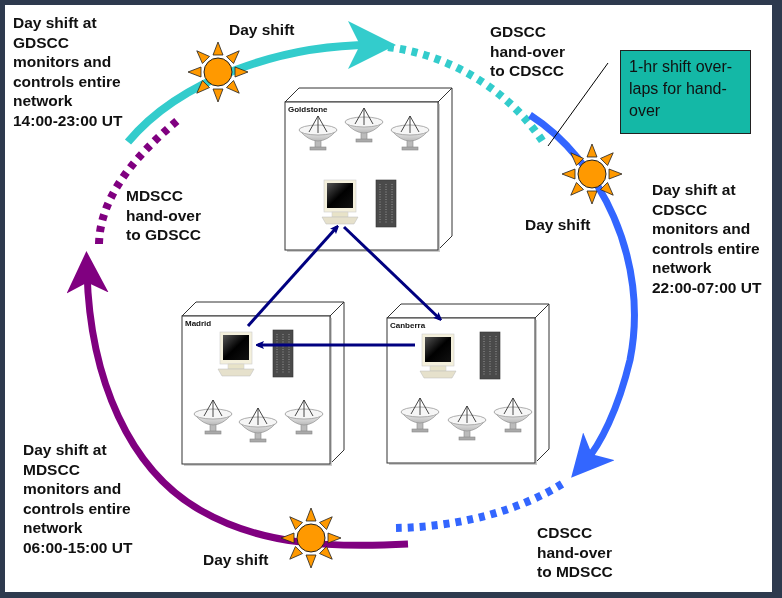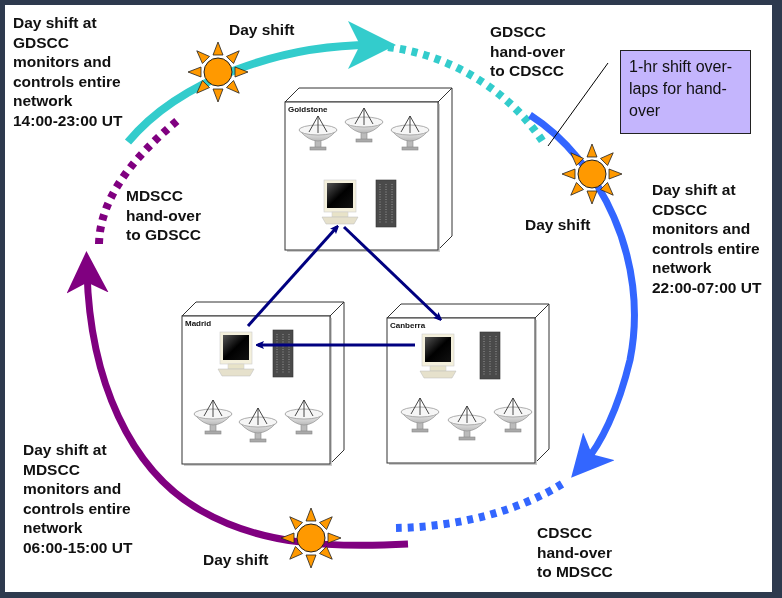--- a/index.html
+++ b/index.html
@@ -21,21 +21,21 @@
     font-family: "Liberation Sans", sans-serif;
     font-weight: bold;
     font-size: 15.5px;
     line-height: 19.5px;
     color: #111111;
     white-space: pre-line;
   }
   .callout {
     position: absolute;
     left: 615px; top: 45px; width: 131px; height: 84px;
-    background: #c4b5fd;
+    background: #14b8a6;
     border: 1px solid #222;
     box-sizing: border-box;
     padding: 5px 8px;
     font-family: "Liberation Sans", sans-serif;
     font-size: 16px;
     line-height: 22px;
     color: #111;
     white-space: pre-line;
   }
   .station-label {

